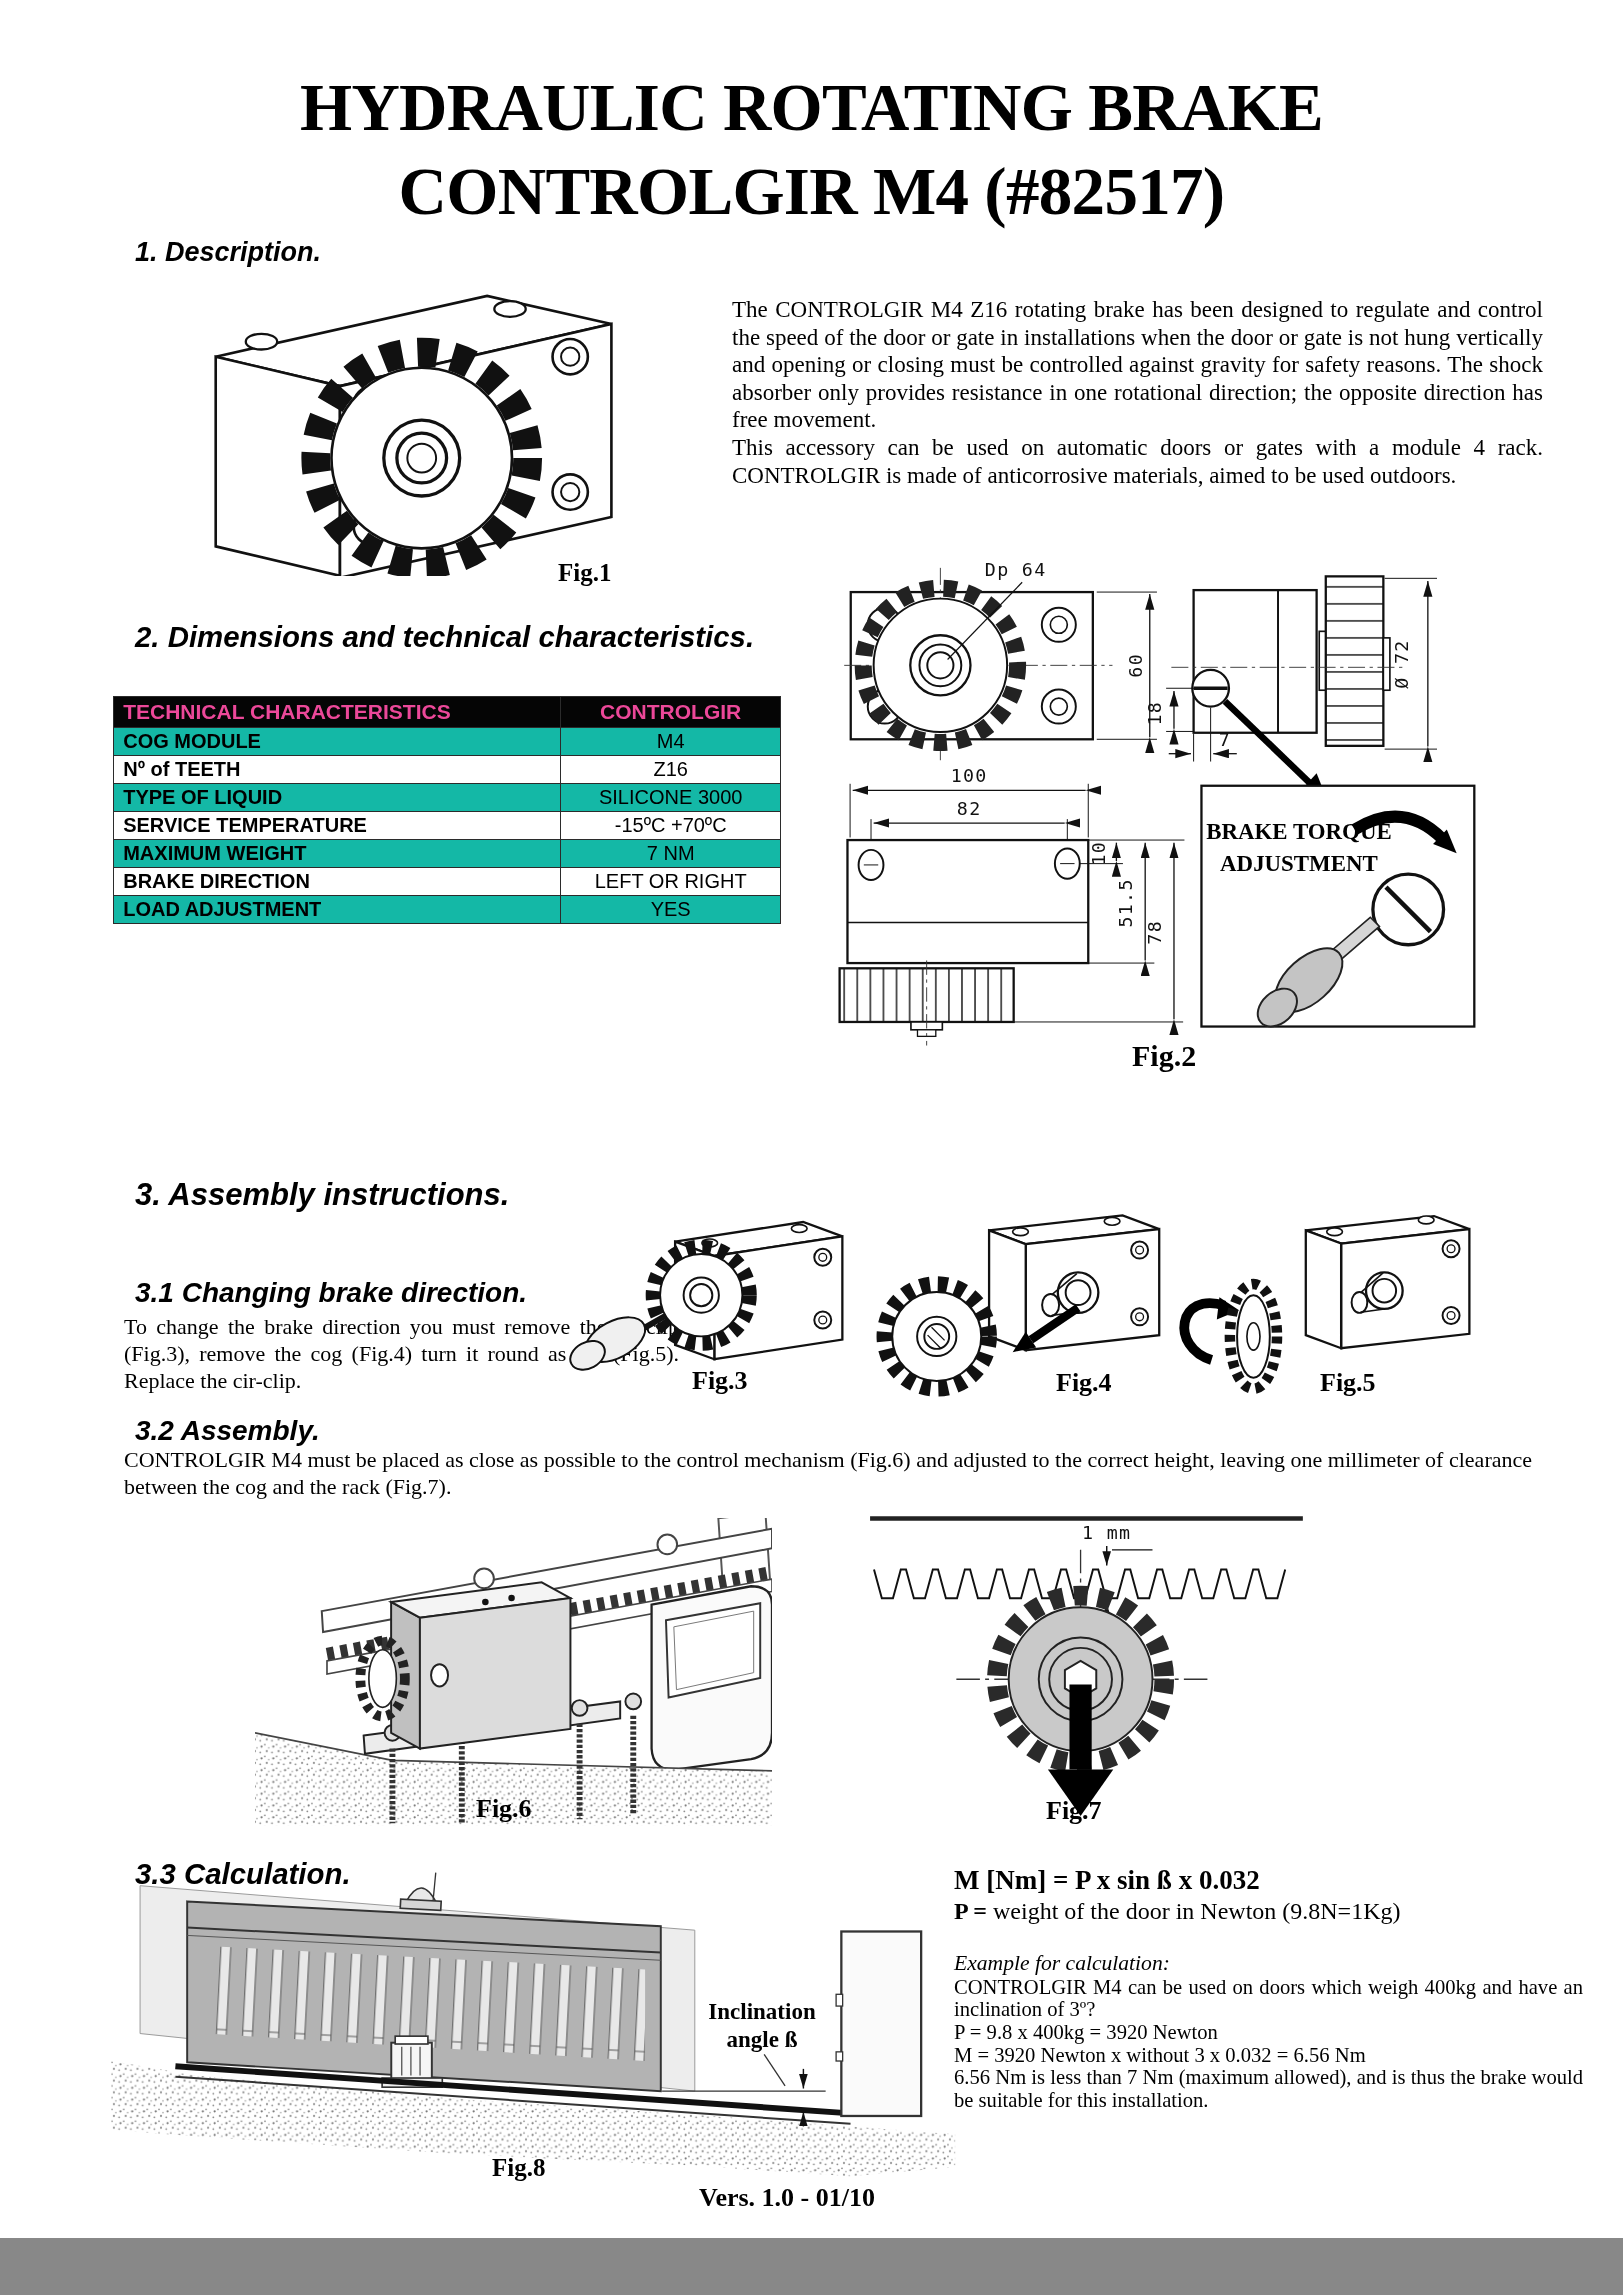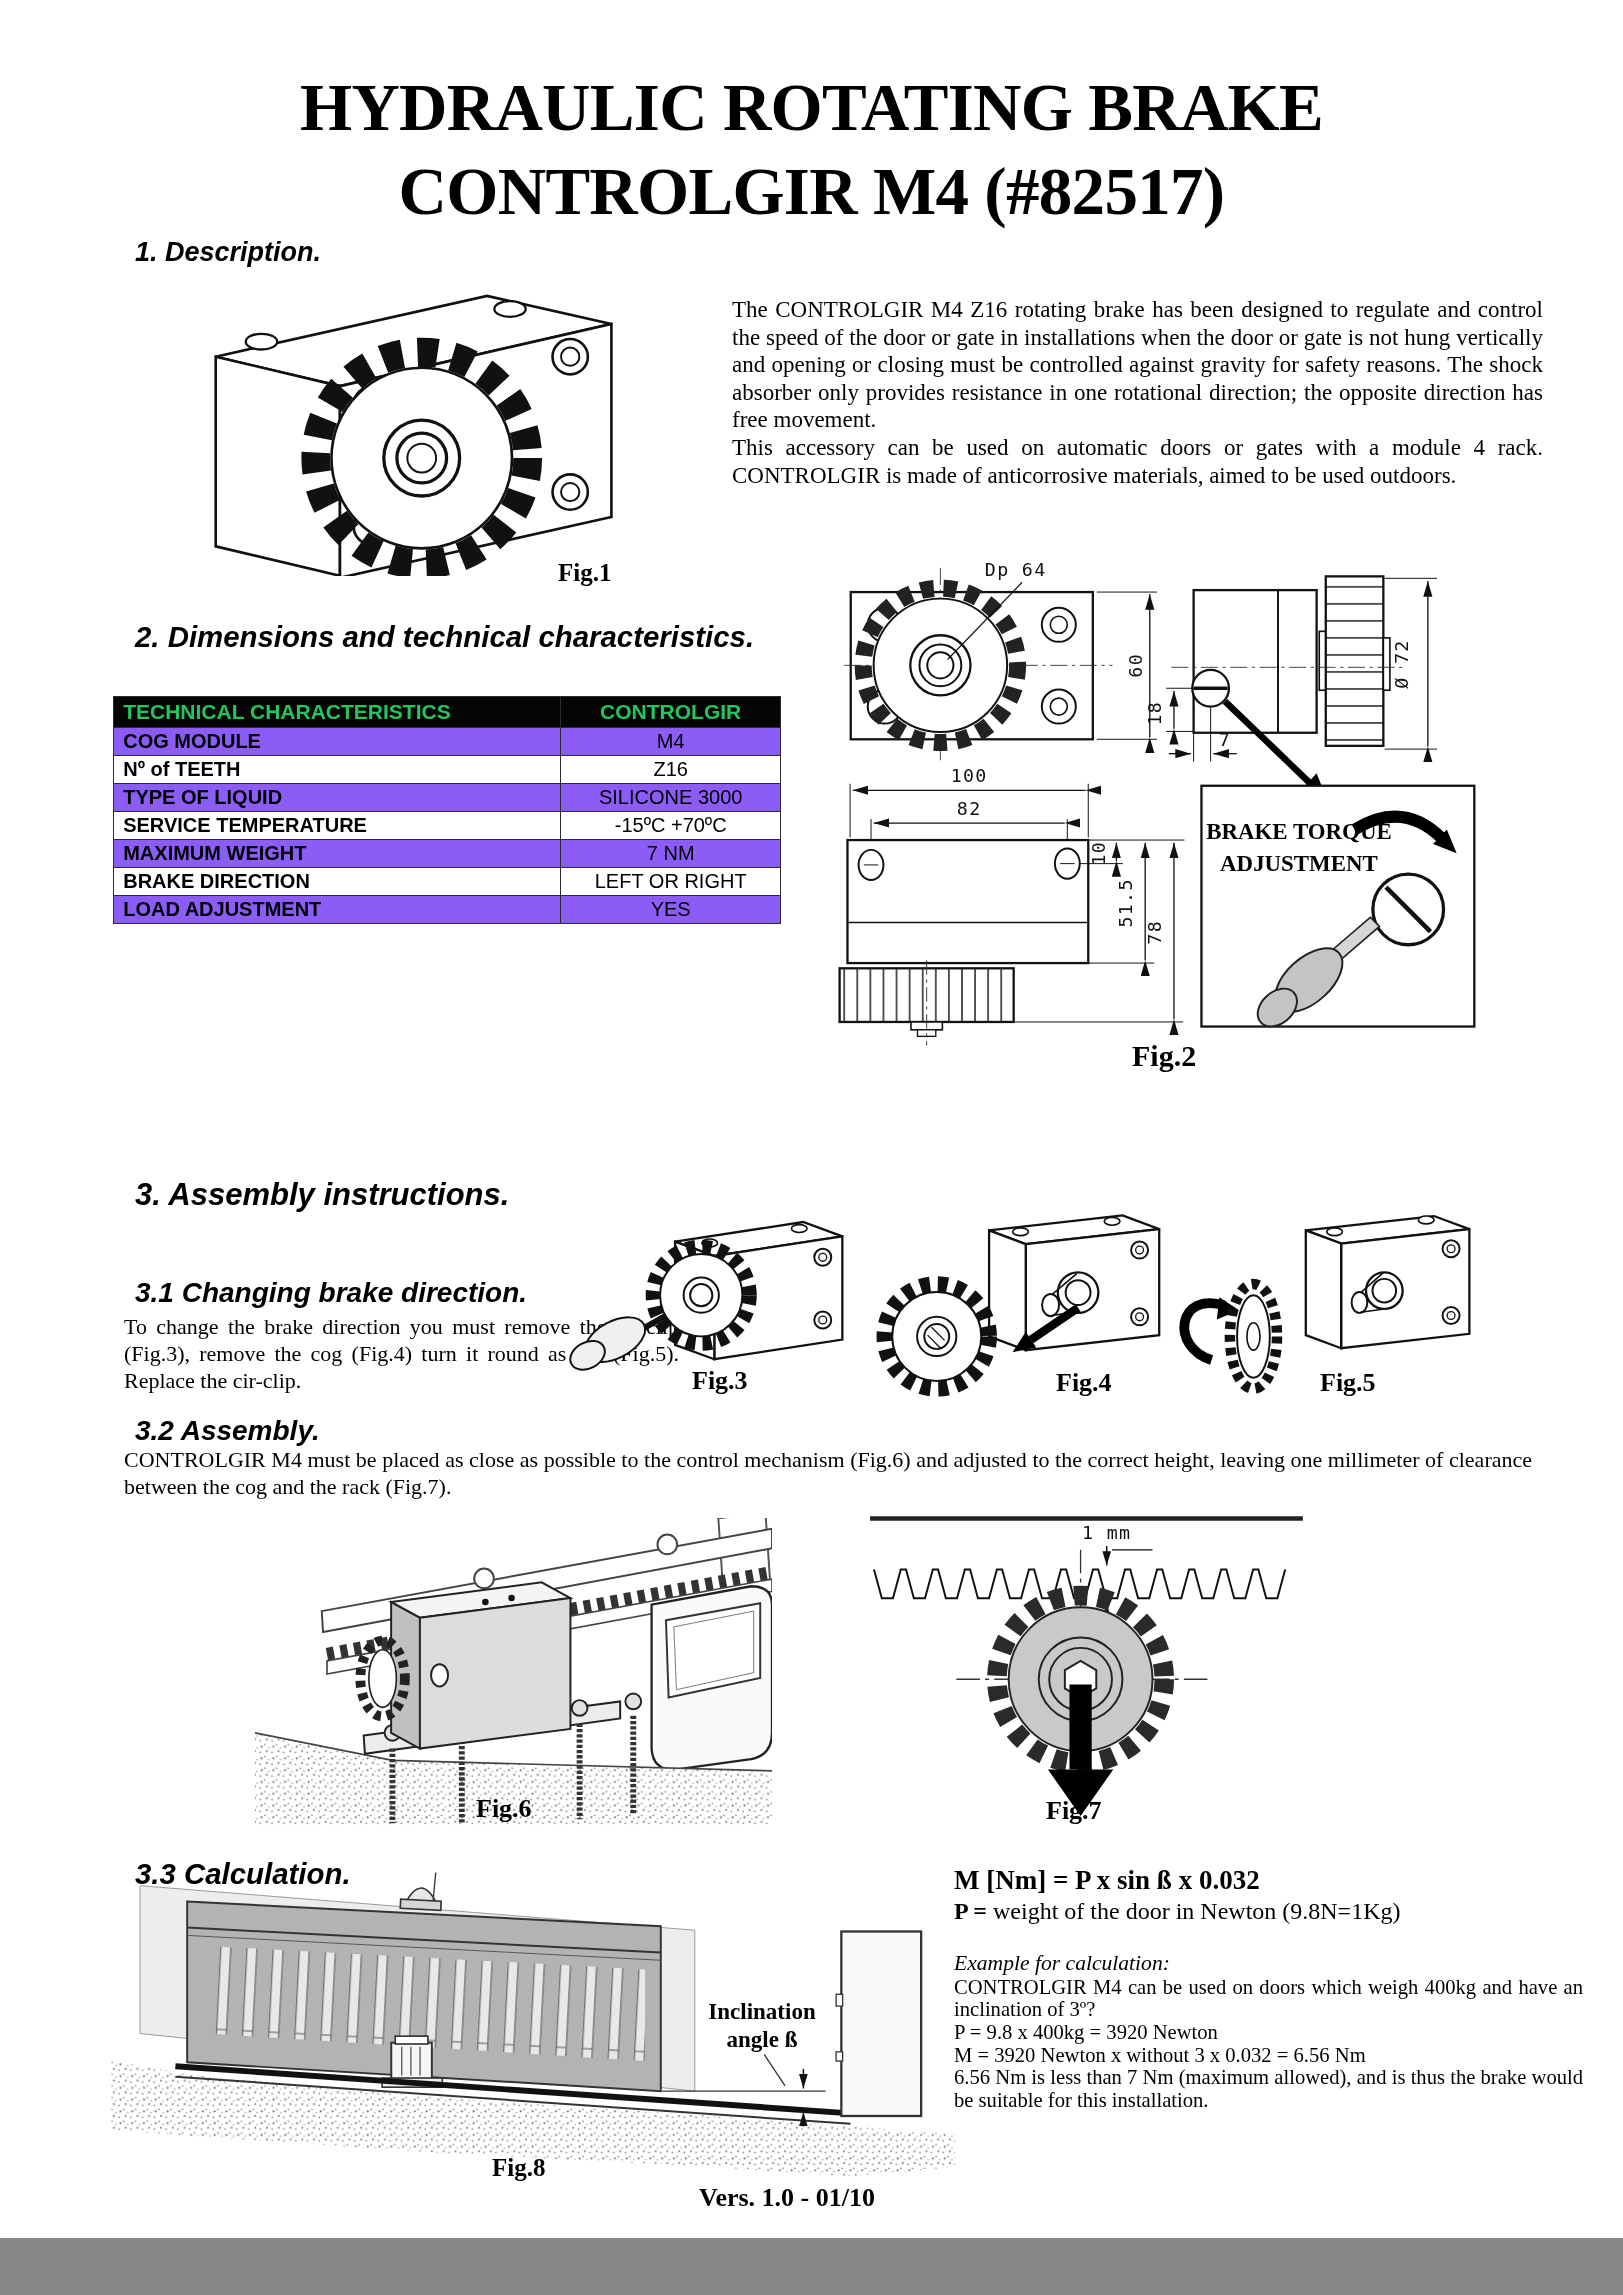--- a/index.html
+++ b/index.html
@@ -40,25 +40,25 @@
   #flab5 { left:1320px; top:1368px; }
   #flab6 { left:476px;  top:1794px; }
   #flab7 { left:1046px; top:1796px; }
   #flab8 { left:492px;  top:2154px; font-size:25px; }
   #tech-table {
     position:absolute; left:113px; top:696px; width:656px;
     border-collapse:collapse; font-family:"Liberation Sans", sans-serif;
     font-size:20px; table-layout:fixed;
   }
   #tech-table th, #tech-table td { border:1.3px solid #2b2b2b; height:27px; padding:0; }
-  #tech-table th { background:#050505; color:#22c55e; font-size:21px; height:30px; }
+  #tech-table th { background:#050505; color:#ec4899; font-size:21px; height:30px; }
   #tech-table .c1 { width:437px; text-align:left; padding-left:9.2px; font-weight:bold; }
   #tech-table .c2 { width:219px; text-align:center; }
   #tech-table td.c2 { font-weight:normal; }
-  #tech-table tr.g td { background:#8b5cf6; }
+  #tech-table tr.g td { background:#14b8a6; }
   #calc { position:absolute; left:954px; top:1865px; width:629px; }
   .formula { font-weight:bold; font-size:27px; line-height:1.15; }
   .defline { font-size:24px; line-height:1.28; }
   .defline .sym { font-weight:bold; }
   .extitle { font-style:italic; font-size:21.6px; margin-top:24px; }
   .exbody  { font-size:20.6px; line-height:1.1; }
   .just    { text-align:justify; margin:0; }
   #footer {
     position:absolute; left:0; top:2183px; width:1574px; text-align:center;
     font-weight:bold; font-size:26px; font-family:"Liberation Serif", serif;

